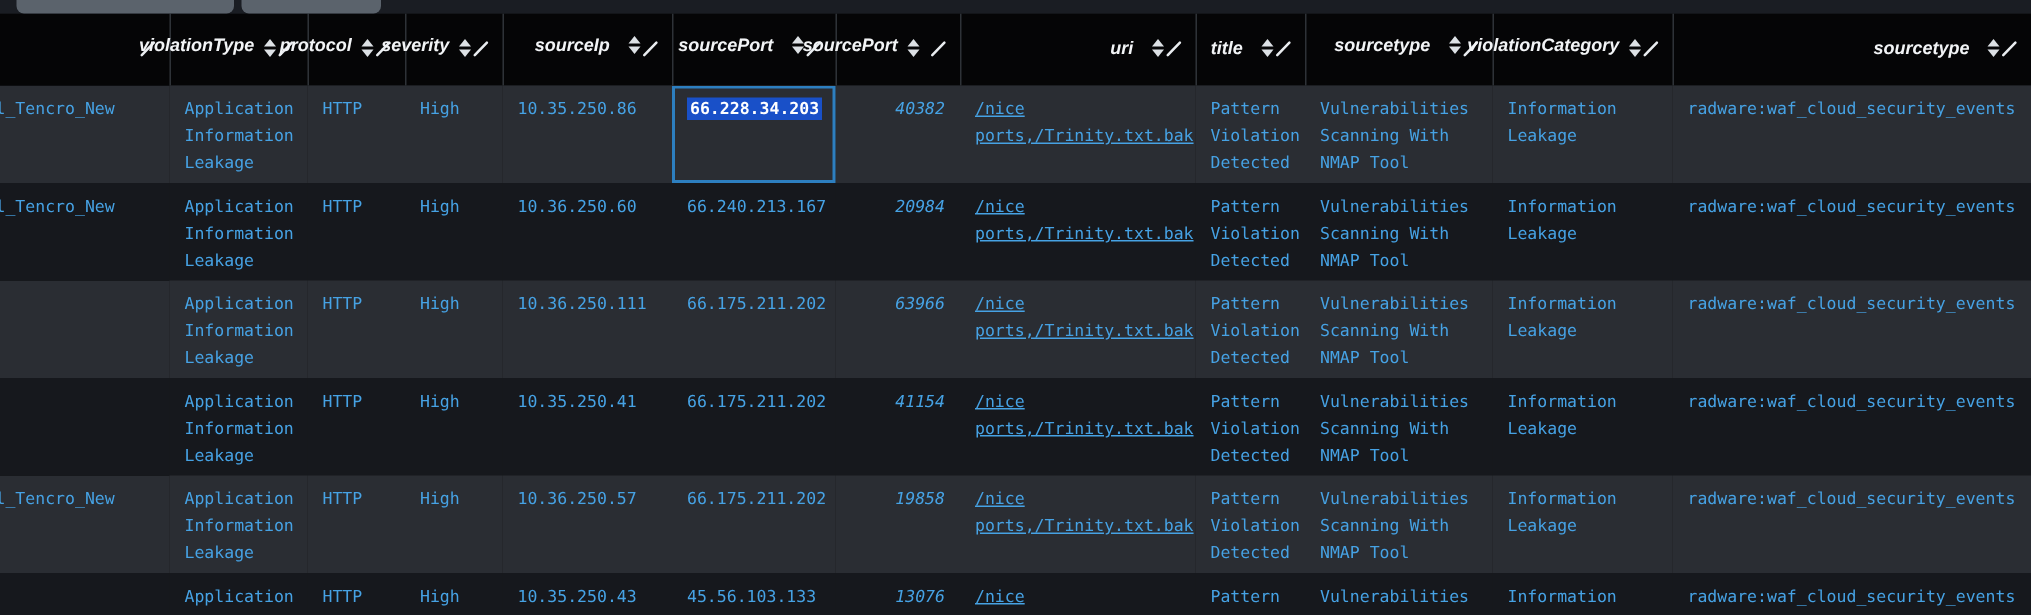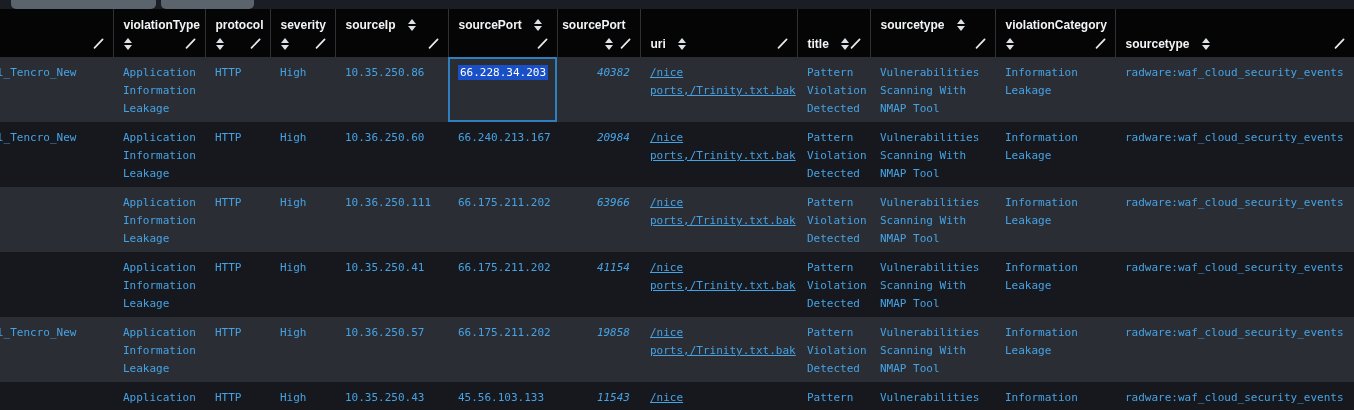--- a/index.html
+++ b/index.html
@@ -14,22 +14,22 @@
   .tbtn1{left:11px;width:145px;}
   .tbtn2{left:161px;width:93px;}
   
   table.tbl{border-collapse:collapse;table-layout:fixed;width:1354px;}
   thead th{
     background:var(--header_bg,#050506);
     border-right:1px solid var(--separator,#2e3237);
     vertical-align:bottom;padding:0;height:48px;
   }
   thead th:last-child{border-right:none;}
-  .hwrap{display:flex;flex-direction:column;justify-content:flex-end;box-sizing:border-box;
-         min-height:48px;padding:4px 8px 6px 10px;}
+  .hwrap{display:flex;flex-direction:row;justify-content:flex-end;box-sizing:border-box;
+         min-height:48px;padding:4px 8px 6px 10px;font-style:italic;}
   .hline{display:flex;align-items:center;min-height:15px;}
   .hlabel{color:var(--header_text,#f2f4f6);font-size:12px;white-space:nowrap;margin-right:6px;}
   .hline.mb{margin-bottom:4px;}
   .between{justify-content:space-between;}
   .right{justify-content:flex-end;}
   .grp{display:flex;align-items:center;gap:6px;}
   
   .sort{display:inline-flex;flex-direction:column;align-items:center;line-height:0;cursor:pointer;}
   .sort i{display:block;width:0;height:0;border-left:4px solid transparent;border-right:4px solid transparent;}
   .sort .up{border-bottom:5px solid #dde1e5;margin-bottom:2px;}
@@ -46,21 +46,21 @@
     color:var(--accent,#46a2e4);white-space:nowrap;cursor:pointer;box-sizing:border-box;
   }
   td.wrapcell{white-space:normal;}
   td.c-rowLabel{padding-left:0;overflow:hidden;}
   td.c-rowLabel .val{display:inline-block;margin-left:-3px;}
   td.c-uri{padding-right:2px;text-decoration:underline;}
   td.c-title{padding-right:2px;}
   td.c-externalIp{padding-right:2px;}
   td.num{text-align:right;padding-right:10px;font-style:italic;}
   td.selected{box-shadow:inset 0 0 0 2px var(--selected_border,#2d7fc0);}
-  .sel-text{background:var(--selection_bg,#1950c8);color:#ffffff;font-weight:normal;padding:1px 2px;}
+  .sel-text{background:var(--selection_bg,#1950c8);color:#ffffff;font-weight:bold;padding:1px 2px;}
 </style>
 </head>
 <body>
 
 <div class="screen">
   <div class="top-strip">
     <div class="tbtn tbtn1"></div>
     <div class="tbtn tbtn2"></div>
   </div>
   <table class="tbl">
@@ -370,21 +370,21 @@
           <td class="c-violationCategory wrapcell"><span class="val">Information Leakage</span></td>
           <td class="c-sourcetype"><span class="val">radware:waf_cloud_security_events</span></td>
         </tr>
         <tr class="r-dark">
           <td class="c-rowLabel"><span class="val"></span></td>
           <td class="c-violationType wrapcell"><span class="val">Application Information Leakage</span></td>
           <td class="c-protocol"><span class="val">HTTP</span></td>
           <td class="c-severity"><span class="val">High</span></td>
           <td class="c-sourceIp"><span class="val">10.35.250.43</span></td>
           <td class="c-externalIp"><span class="val">45.56.103.133</span></td>
-          <td class="c-sourcePort num"><span class="val">11543</span></td>
+          <td class="c-sourcePort num"><span class="val">13076</span></td>
           <td class="c-uri wrapcell"><span class="val">/nice ports,/Trinity.txt.bak</span></td>
           <td class="c-title wrapcell"><span class="val">Pattern Violation Detected</span></td>
           <td class="c-description wrapcell"><span class="val">Vulnerabilities Scanning With NMAP Tool</span></td>
           <td class="c-violationCategory wrapcell"><span class="val">Information Leakage</span></td>
           <td class="c-sourcetype"><span class="val">radware:waf_cloud_security_events</span></td>
         </tr>
       </tbody>
   </table>
 </div>
 

